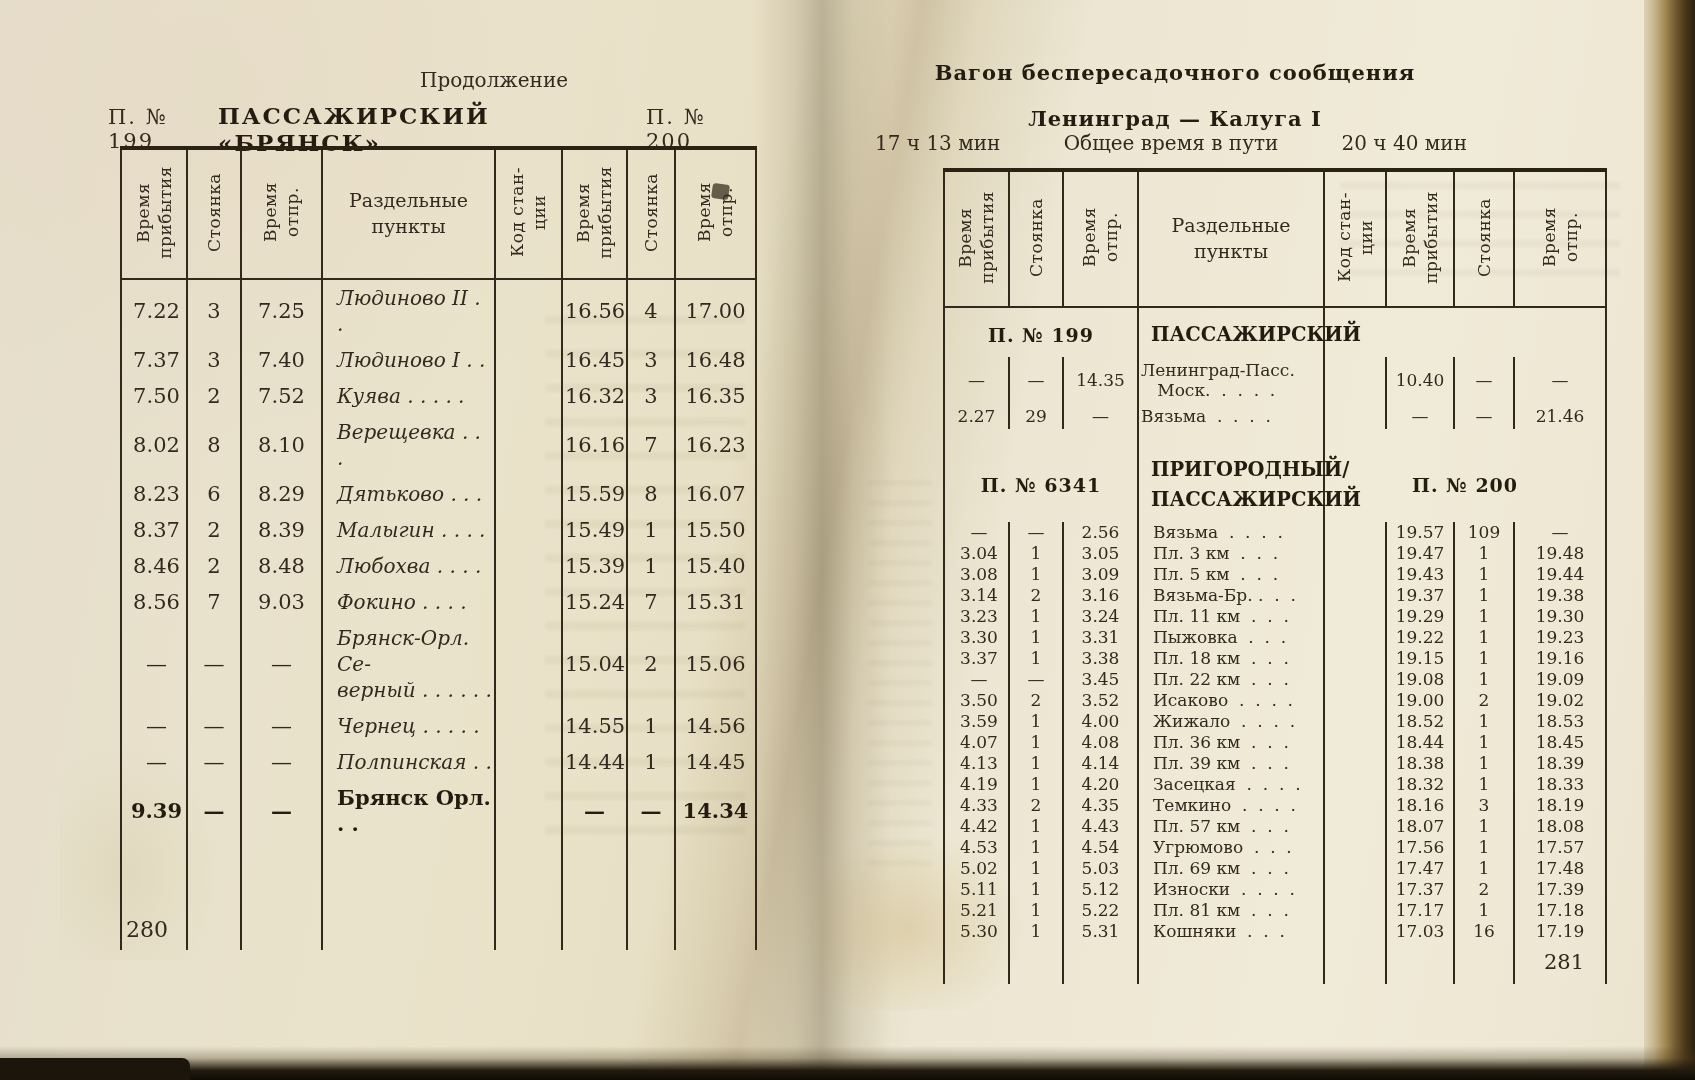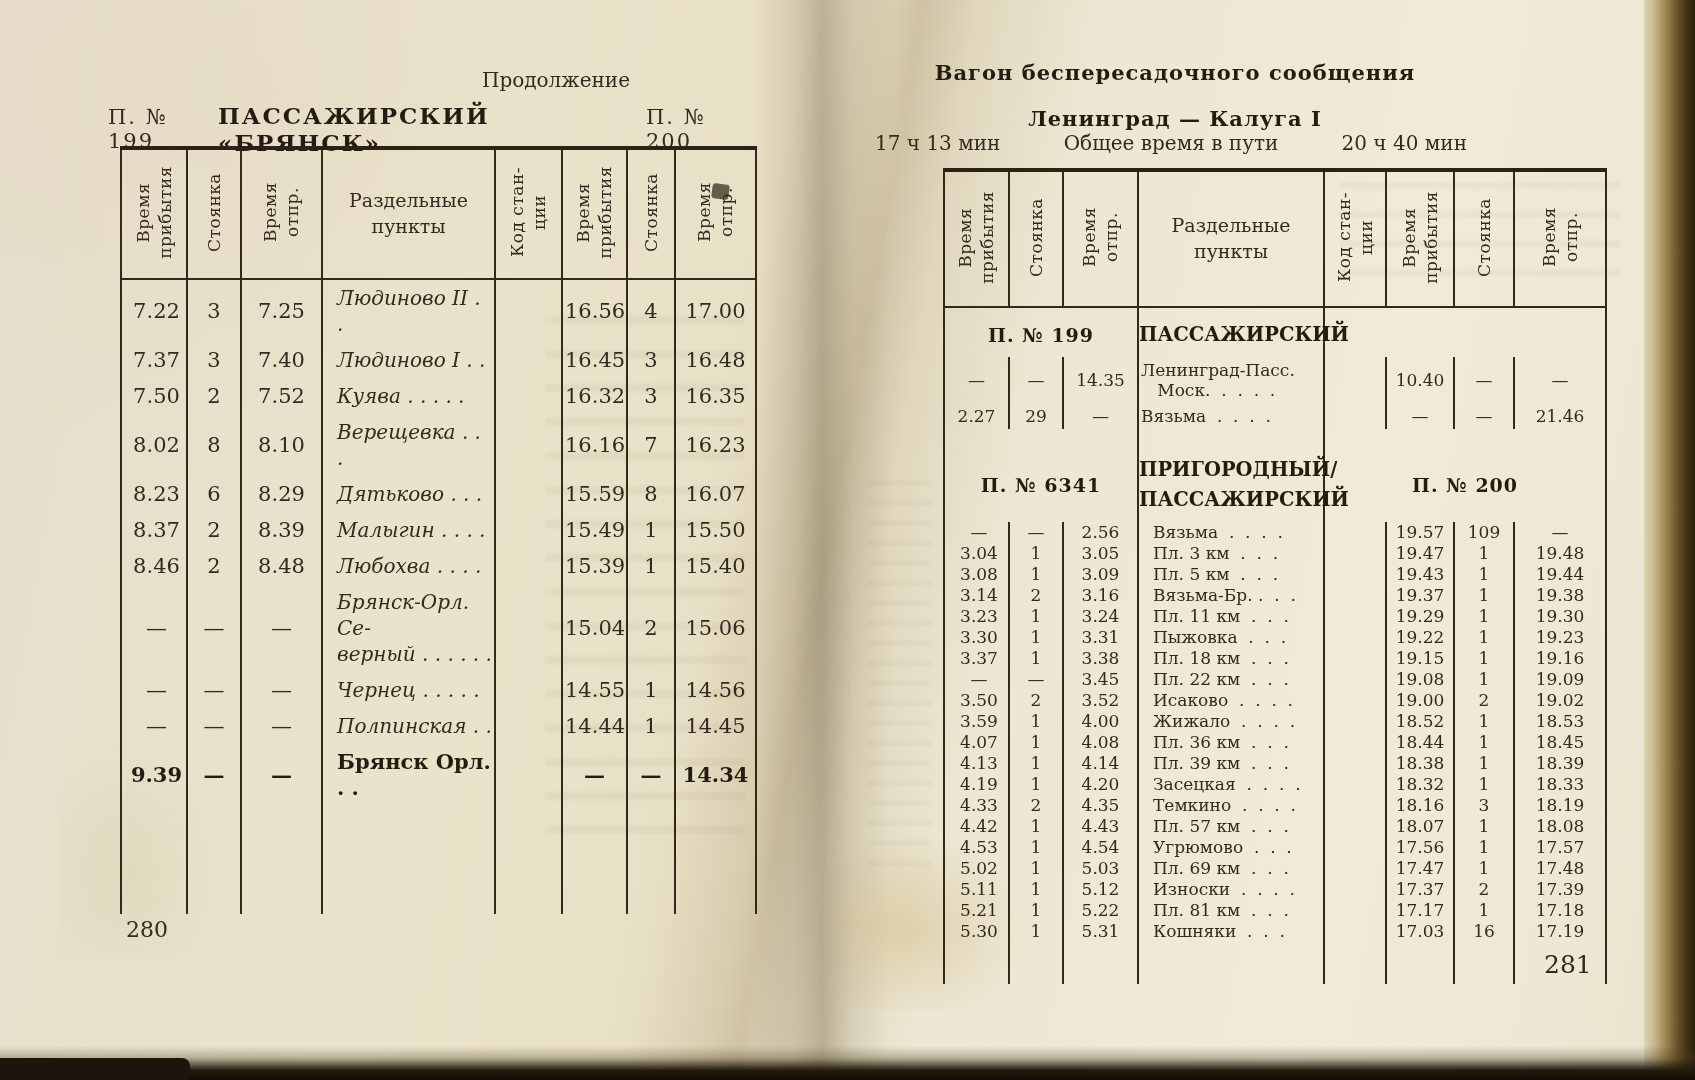--- a/index.html
+++ b/index.html
@@ -4,30 +4,30 @@
 <style>
   html,body{margin:0;padding:0;background:#8a7a58;}
   .book{position:relative;width:1695px;height:1080px;overflow:hidden;
     font-family:"DejaVu Serif","Liberation Serif",serif;color:#33291e;
     background:
       radial-gradient(ellipse 900px 600px at 12% 8%, rgba(222,196,170,.14), rgba(0,0,0,0) 60%),
       linear-gradient(100deg,#e6decb 0%,#eae3cb 28%,#e8e0c6 43%,#d8cdae 47.5%,#cfc3a4 49%,#e0d7bd 52%,#ece6d2 58%,#f0ead8 78%,#ede7d3 92%,#e9e2cb 100%);}
   .abs{position:absolute;}
 
   
-  .continuation{left:420px;top:68px;width:272px;text-align:center;font-size:20px;}
+  .continuation{left:420px;top:68px;width:272px;text-align:left;font-size:20px;}
   .lp-head{left:108px;top:102px;width:648px;display:flex;justify-content:space-between;align-items:baseline;}
   .lp-head .tno{font-size:21px;letter-spacing:2px;}
   .lp-head .ttl{font-size:23px;font-weight:700;letter-spacing:2px;color:#241c10;}
   .rp-h1{left:880px;top:60px;width:590px;text-align:center;font-size:21px;font-weight:700;color:#241c10;letter-spacing:1px;}
   .rp-h2{left:880px;top:98px;width:590px;text-align:center;font-size:21px;font-weight:700;color:#241c10;letter-spacing:1px;margin-top:8px;}
   .rp-times{left:875px;top:131px;width:592px;display:flex;justify-content:space-between;font-size:20px;}
   .pageno{font-size:22px;}
   .pn-l{left:126px;top:893px;margin-top:24px;}
-  .pn-r{left:1544px;top:950px;font-size:25px;}
+  .pn-r{left:1544px;top:950px;font-size:21px;}
 
   
   table.tt{position:absolute;border-collapse:collapse;table-layout:fixed;
     border-left:2px solid #32291a;border-right:2px solid #32291a;border-top:4px solid #2b2213;}
   .tt th,.tt td{padding:0;margin:0;vertical-align:middle;text-align:center;font-weight:400;}
   .tt th{border-left:2px solid #32291a;border-bottom:2.5px solid #32291a;vertical-align:middle;}
   .tt th:first-child{border-left:none;}
   .tt td{border-left:2px solid #32291a;}
   .tt td.c0,.tt tr.sec td{border-left:none;padding-left:7px;}
   .tt tr.sec td.secm{border-left:2px solid #32291a;border-right:2px solid #32291a;}
@@ -41,21 +41,21 @@
   .left-tt td.st{font-size:20px;font-style:italic;}
   .left-tt tr.b td{font-weight:700;color:#241c10;}
   .left-tt tr.b td.st{font-style:normal;font-size:21px;}
 
   .right-tt{left:943px;top:168px;width:662px;}
   .right-tt th{height:134px;}
   .right-tt td{font-size:17px;line-height:20px;padding:.5px 2px;}
   .right-tt tr.sp td{padding:3px 2px;}
   .right-tt tr.sec td{font-weight:700;color:#241c10;padding:12px 0 8px;}
   .right-tt tr.sec td.secl,.right-tt tr.sec td.secr{font-size:19px;letter-spacing:1px;}
-  .right-tt tr.sec td.secm{font-size:19.5px;text-align:left;white-space:pre-line;line-height:1.5;}
+  .right-tt tr.sec td.secm{font-size:19.5px;text-align:left;padding-left:12px;white-space:pre-line;line-height:1.5;}
   .right-tt tr.gap td{padding:0;}
 
   .tt td.st{text-align:left;padding-left:14px;white-space:pre-wrap;}
   .tt tr.fill td{padding:0;}
 
   
   .gutter{left:752px;top:0;width:140px;height:1080px;pointer-events:none;
     background:linear-gradient(90deg,rgba(92,76,44,0) 0%,rgba(92,76,44,.14) 30%,rgba(64,51,26,.26) 50%,rgba(92,76,44,.10) 72%,rgba(92,76,44,0) 100%);}
   .right-edge{left:1644px;top:0;width:51px;height:1080px;
     background:linear-gradient(90deg,#ddd3b4 0%,#c9ba92 18%,#a58c56 40%,#715a31 62%,#473617 82%,#2b2010 100%);}
@@ -189,20 +189,30 @@
           <td class="c0">8.46</td>
           <td class="c1">2</td>
           <td class="c2">8.48</td>
           <td class="c3 st">Любохва . . . .</td>
           <td class="c4"></td>
           <td class="c5">15.39</td>
           <td class="c6">1</td>
           <td class="c7">15.40</td>
         </tr>
         <tr class="r">
+          <td class="c0">8.56</td>
+          <td class="c1">7</td>
+          <td class="c2">9.03</td>
+          <td class="c3 st">Фокино . . . .</td>
+          <td class="c4"></td>
+          <td class="c5">15.24</td>
+          <td class="c6">7</td>
+          <td class="c7">15.31</td>
+        </tr>
+        <tr class="r">
           <td class="c0">—</td>
           <td class="c1">—</td>
           <td class="c2">—</td>
           <td class="c3 st">Брянск-Орл. Се-
 верный . . . . . .</td>
           <td class="c4"></td>
           <td class="c5">15.04</td>
           <td class="c6">2</td>
           <td class="c7">15.06</td>
         </tr>

